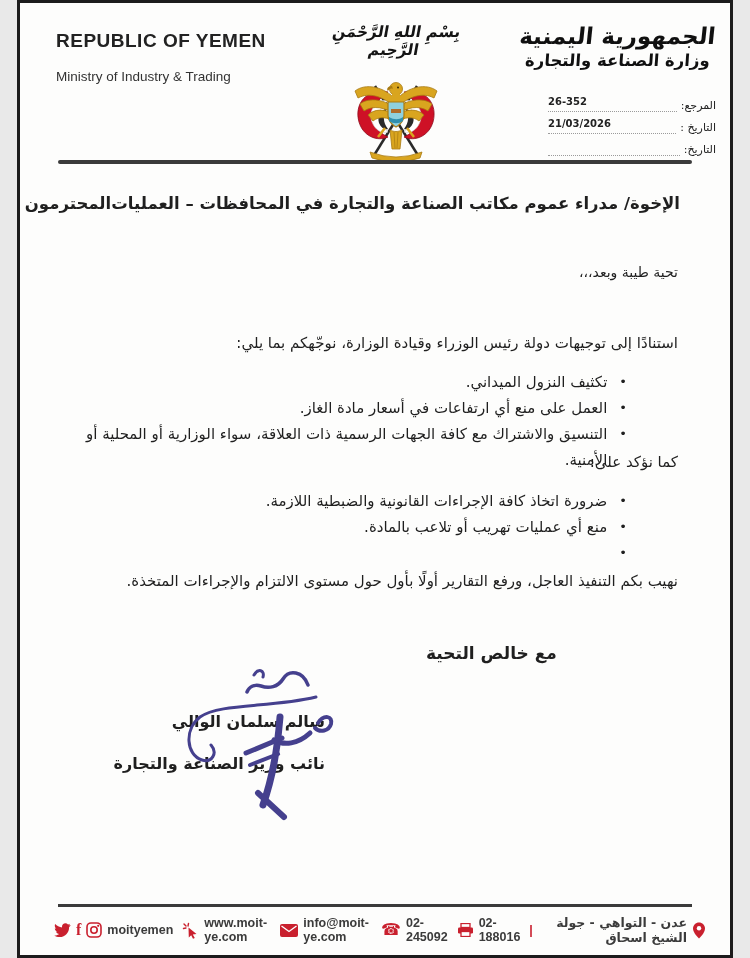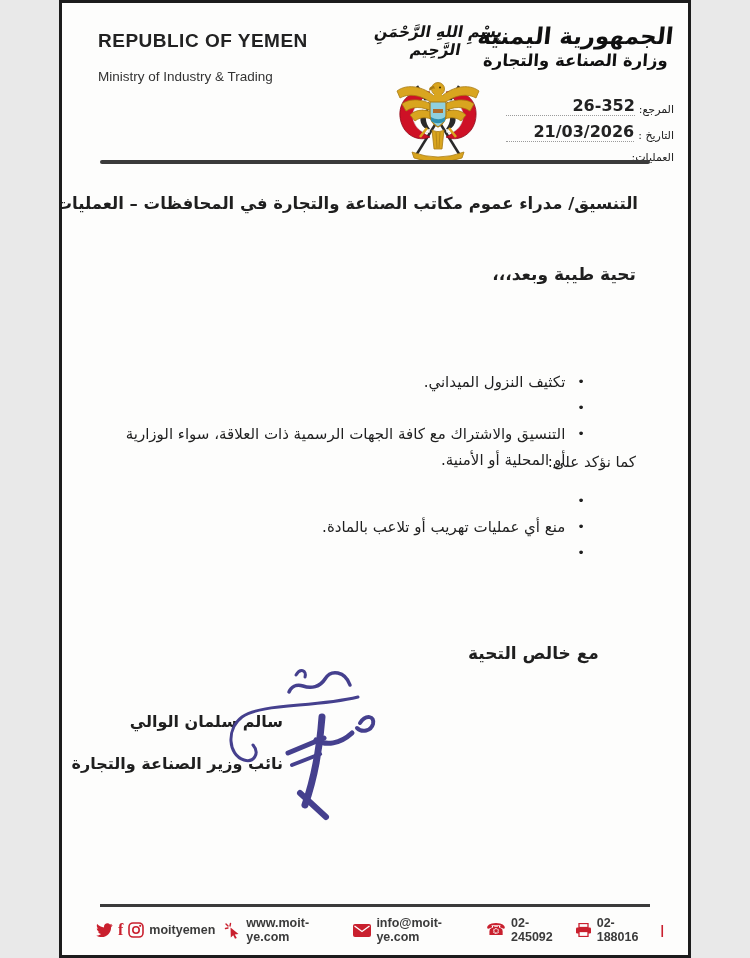--- a/index.html
+++ b/index.html
@@ -1,17 +1,17 @@
 <!DOCTYPE html>
 <html lang="ar"><head>
 <meta charset="utf-8">
 <style>
   html,body { margin:0; padding:0; background:#e9e9e9; }
   .page {
-    position:relative; width:632px; height:958px; margin:0 auto;
+    position:relative; width:716px; height:958px; margin:0 auto;
     background:#fdfdfc; border:3px solid #1c1c1c; box-sizing:border-box;
     font-family:"DejaVu Sans", sans-serif; color:#1f1f1f; overflow:hidden;
   }
   .abs { position:absolute; }
   .ar { direction:rtl; unicode-bidi:embed; }
 
   
   .hdr-left { left:36px; top:27px; }
   .hdr-country-en { font-family:"Liberation Sans", sans-serif; font-weight:bold; font-size:19px; letter-spacing:.5px; color:#222; }
   .hdr-ministry-en { font-family:"Liberation Sans", sans-serif; font-size:13.5px; color:#333; margin-top:17px; }
@@ -19,29 +19,29 @@
   .bismillah { left:288px; top:20px; width:174px; text-align:center;
     font-size:15.5px; font-weight:700; transform:skewX(-10deg); color:#141414; }
 
   .hdr-right { right:10px; top:20px; width:205px; text-align:center; }
   .hdr-country-ar { font-size:23px; font-weight:700; transform:skewX(-6deg); color:#101010; line-height:1.15; }
   .hdr-ministry-ar { font-size:16.5px; font-weight:700; transform:skewX(-4deg); color:#101010; margin-top:2px; }
 
   .fields { right:14px; top:93px; width:168px; }
   .field-row { display:flex; direction:rtl; align-items:flex-end; margin-bottom:6px; }
   .field-label { font-size:11px; font-weight:400; margin-left:4px; white-space:nowrap; color:#222; }
-  .field-value { flex:1; text-align:right; font-size:16px; font-weight:600;
+  .field-value { flex:1; text-align:left; font-size:10px; font-weight:600;
     border-bottom:1.5px dotted #9b9b9b; min-height:15px; line-height:1.2; color:#222; }
 
   .rule-top { left:38px; right:38px; top:157px; height:4px; background:#3b3b3b; border-radius:2px; }
 
   
   .addressee { top:191px; right:50px; left:86px; display:flex; direction:rtl;
     justify-content:space-between; font-size:16.5px; font-weight:700; white-space:nowrap; }
-  .greeting  { top:261px; right:52px; font-size:17px; font-weight:700; }
+  .greeting  { top:261px; right:52px; font-size:14px; font-weight:400; }
   .para      { font-size:15px; line-height:1.5; }
   .intro     { top:329px; right:52px; }
   .blist     { right:103px; left:55px; list-style:none; margin:0; padding:0; }
   .blist li  { display:flex; direction:rtl; gap:12px; font-size:15px; line-height:26px; }
   .blist .dot{ font-size:13px; line-height:26px; }
   .list1     { top:366px; }
   .emphasis  { top:448px; right:52px; }
   .list2     { top:485px; }
   .closing   { top:567px; right:52px; }
   .salutation{ top:640px; left:406px; font-size:17px; font-weight:700; }
@@ -127,64 +127,68 @@
   <div class="abs fields">
     <div class="field-row">
       <span class="field-label">المرجع:</span>
       <span class="field-value">26-352</span>
     </div>
     <div class="field-row">
       <span class="field-label">التاريخ :</span>
       <span class="field-value">21/03/2026</span>
     </div>
     <div class="field-row">
-      <span class="field-label">العمليات:</span>
+      <span class="field-label">التاريخ:</span>
       <span class="field-value"></span>
     </div>
   </div>
 
   <div class="abs rule-top"></div>
 
   <div class="abs addressee">
-    <span>التنسيق/ مدراء عموم مكاتب الصناعة والتجارة في المحافظات – العمليات</span>
+    <span>الإخوة/ مدراء عموم مكاتب الصناعة والتجارة في المحافظات – العمليات</span>
     <span>المحترمون</span>
   </div>
 
   <div class="abs greeting ar">تحية طيبة وبعد،،،</div>
 
+  <div class="abs para intro ar">استنادًا إلى توجيهات دولة رئيس الوزراء وقيادة الوزارة، نوجّهكم بما يلي:</div>
 
   <ul class="abs blist list1">
     <li>
       <span class="dot">•</span>
       <span>تكثيف النزول الميداني.</span>
     </li>
     <li>
       <span class="dot">•</span>
+      <span>العمل على منع أي ارتفاعات في أسعار مادة الغاز.</span>
     </li>
     <li>
       <span class="dot">•</span>
       <span>التنسيق والاشتراك مع كافة الجهات الرسمية ذات العلاقة، سواء الوزارية أو المحلية أو الأمنية.</span>
     </li>
   </ul>
 
   <div class="abs para emphasis ar">كما نؤكد على:</div>
 
   <ul class="abs blist list2">
     <li>
       <span class="dot">•</span>
+      <span>ضرورة اتخاذ كافة الإجراءات القانونية والضبطية اللازمة.</span>
     </li>
     <li>
       <span class="dot">•</span>
       <span>منع أي عمليات تهريب أو تلاعب بالمادة.</span>
     </li>
     <li>
       <span class="dot">•</span>
     </li>
   </ul>
 
+  <div class="abs para closing ar">نهيب بكم التنفيذ العاجل، ورفع التقارير أولًا بأول حول مستوى الالتزام والإجراءات المتخذة.</div>
 
   <div class="abs salutation ar">مع خالص التحية</div>
 
   <div class="abs sig-name ar">سالم سلمان الوالي</div>
   <div class="abs sig-title ar">نائب وزير الصناعة والتجارة</div>
 
   <div class="abs sig-svg">
     <svg class="icon" width="222" height="170" viewBox="0 0 222 170">
       <g fill="none" stroke="#45408e" stroke-linecap="round" stroke-linejoin="round">
         <path d="M150,32 c-5,-14 -19,-16 -25,-6 c-5,8 -14,10 -22,7 c-7,-2 -12,1 -14,6" stroke-width="3.5"></path>
@@ -255,15 +259,24 @@
             <rect x="4" y="0.5" width="9" height="4" fill="none" stroke="#c9202e" stroke-width="1.3"></rect>
             <rect x="1" y="4.5" width="15" height="6" rx="1.2" fill="#c9202e"></rect>
             <rect x="4" y="8.5" width="9" height="5" fill="#ffffff" stroke="#c9202e" stroke-width="1.3"></rect>
           </svg>
       </span>
       <span>02-188016</span>
     </span>
 
     <span class="f-sep">|</span>
 
+    <span class="f-group">
+      <span class="f-ar">عدن - التواهي - جولة الشيخ اسحاق</span>
+      <span>
+        <svg class="icon" width="14" height="17" viewBox="0 0 14 17">
+            <path fill="#c9202e" d="M7 .5C3.7.5 1 3.2 1 6.5 1 11 7 16.5 7 16.5s6-5.5 6-10C13 3.2 10.3.5 7 .5z"></path>
+            <circle cx="7" cy="6.3" r="2.2" fill="#ffffff"></circle>
+          </svg>
+      </span>
+    </span>
   </div>
 
 </div>
 
 </body></html>

